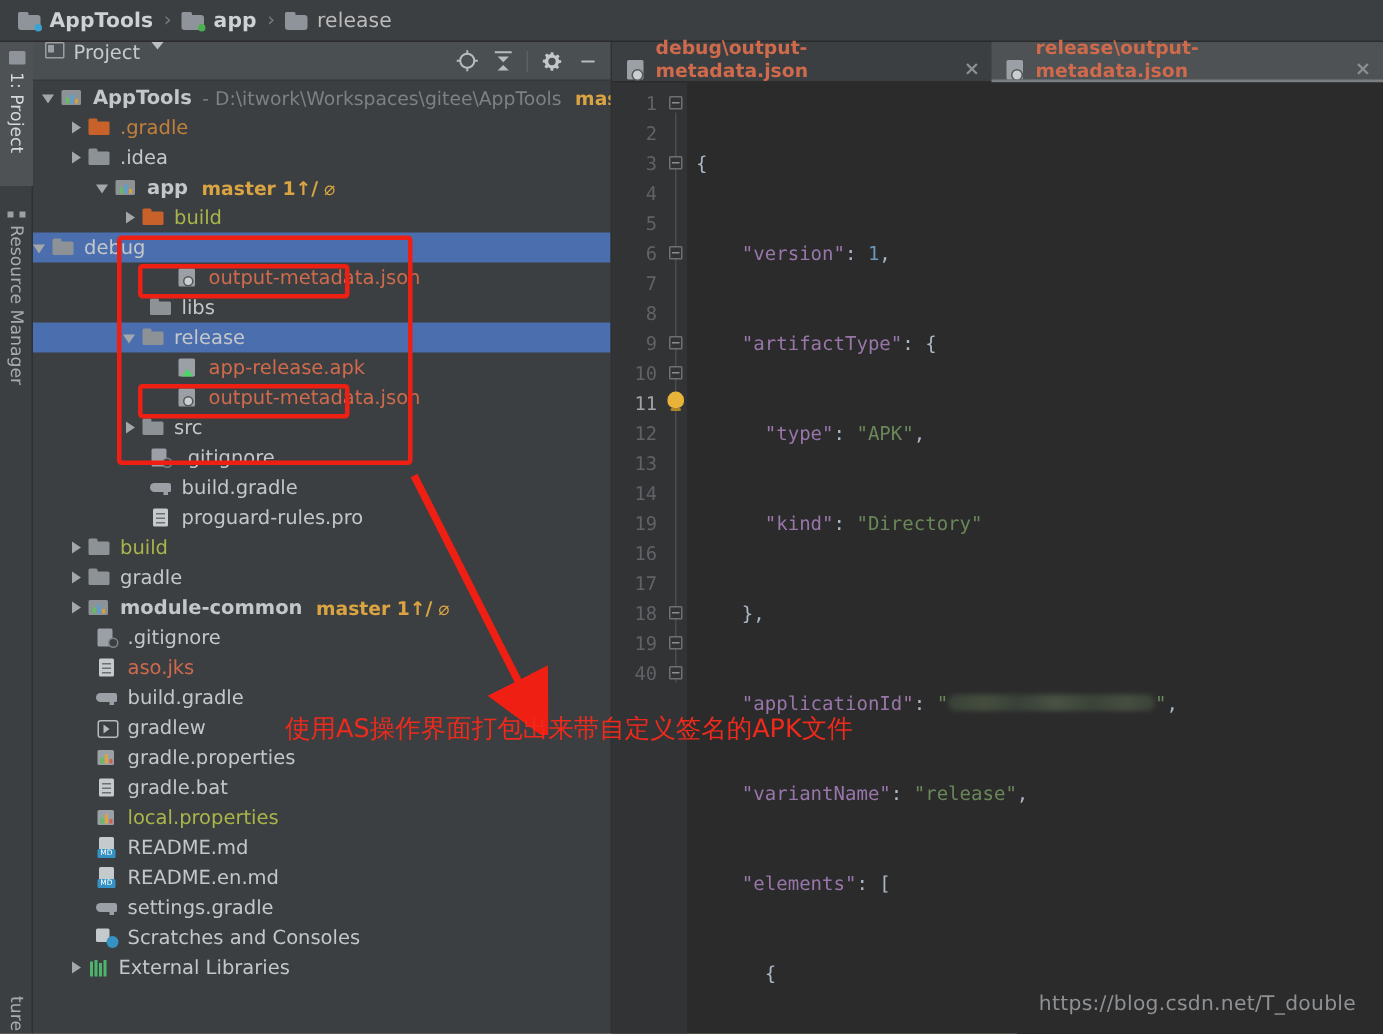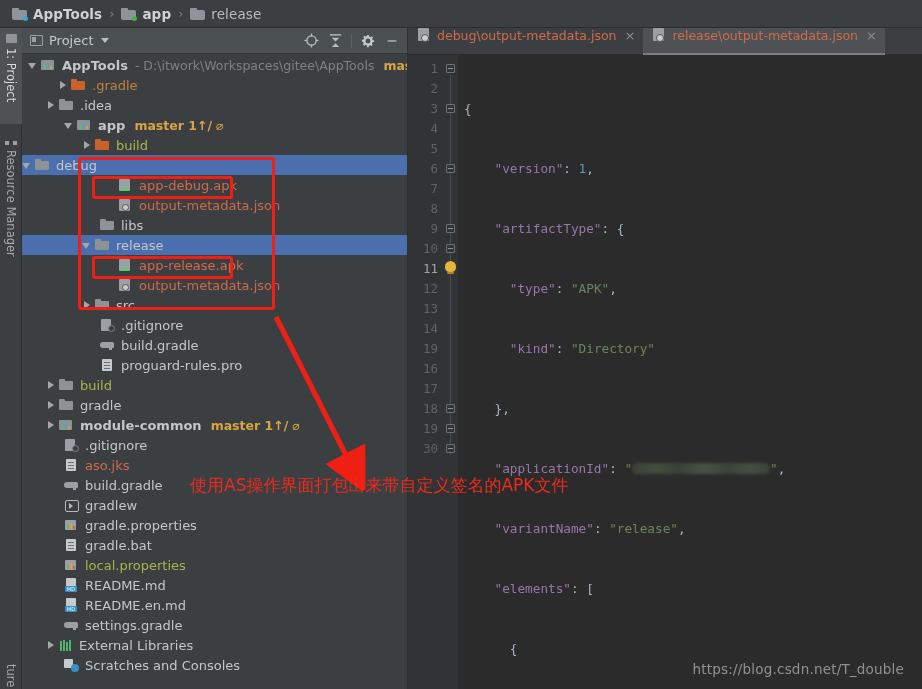--- a/index.html
+++ b/index.html
@@ -79,21 +79,21 @@
 
   
   .project-panel {
     position: absolute; left: 22px; top: 28px;
     width: 386px; height: 661px;
     background: #3c3f41;
     border-right: 1px solid #2e3133;
   }
   .panel-header {
     height: 26px; background: #4a4f52;
-    display: flex; align-items: center; padding: 0 4px 0 8px;
+    display: flex; padding: 0 4px 0 8px;
     border-bottom: 1px solid #35383a;
   }
   .panel-title {
     font-size: 13px; color: #c7cacc; margin-left: 6px;
   }
   .panel-win-ico {
     width: 13px; height: 11px; border: 1.4px solid #9aa0a6; border-radius: 1px;
     position: relative; flex: none;
   }
   .panel-win-ico::after{
@@ -196,22 +196,22 @@
   
   .editor-area {
     position: absolute; left: 408px; top: 28px; width: 514px; height: 661px;
     background: #2b2b2b;
   }
   .tab-bar {
     height: 27px; background: #3c3f41; display: flex; align-items: stretch;
     border-bottom: 1px solid #2b2b2b;
   }
   .etab {
-    display: flex; align-items: flex-start; padding: 0 8px 0 9px; gap: 6px;
-    font-size: 12.5px; color: #cf6a4c; position: relative;
+    display: flex; align-items: flex-end; padding: 0 8px 0 9px; gap: 6px;
+    font-size: 12.5px; color: #cf6a4c; position: relative; font-weight: bold;
   }
   .etab.active { background: #4e5254; }
   .etab.active::after {
     content:""; position:absolute; left:0; right:0; bottom:-1px; height:2px; background:#7a7f82;
   }
   .etab .tab-ico { width: 14px; height: 14px; position: relative; flex: none; }
   .etab .tab-ico::before{content:"";position:absolute;left:1px;top:0;width:11px;height:13px;background:#9aa0a6;border-radius:1px;}
   .etab .tab-ico .c{position:absolute;left:4px;bottom:0;width:8px;height:8px;border:1.4px solid #555;border-radius:50%;background:#c9ced1;}
   .etab .x { color: #8b8f92; font-size: 13px; margin-left: 2px; }
 
@@ -356,21 +356,21 @@
         <span class="ic module">
             <span class="bar1"></span>
             <span class="bar2"></span>
             <span class="bar3"></span>
           </span>
         <span class="lbl bold">AppTools</span>
         <span class="sub">- D:\itwork\Workspaces\gitee\AppTools</span>
         <span class="vcs">maste</span>
       </div>
 
-      <div class="row" style="padding-left:36px">
+      <div class="row" style="padding-left:24px">
         <span class="arrow closed"></span>
         <span class="ic folder-o"></span>
         <span class="lbl c-orange-txt">.gradle</span>
       </div>
 
       <div class="row" style="padding-left:24px">
         <span class="arrow closed"></span>
         <span class="ic folder"></span>
         <span class="lbl">.idea</span>
       </div>
@@ -392,26 +392,20 @@
         <span class="ic folder-o"></span>
         <span class="lbl c-yellow">build</span>
       </div>
 
       <div class="row selected" style="">
         <span class="arrow open"></span>
         <span class="ic folder"></span>
         <span class="lbl">debug</span>
       </div>
 
-      <div class="row" style="padding-left:96px">
-        <span class="ic apk">
-            <span class="tri"></span>
-          </span>
-        <span class="lbl c-redish">app-debug.apk</span>
-      </div>
 
       <div class="row" style="padding-left:96px">
         <span class="ic json">
             <span class="c"></span>
           </span>
         <span class="lbl c-redish">output-metadata.json</span>
       </div>
 
       <div class="row" style="padding-left:78px">
         <span class="ic folder"></span>
@@ -556,36 +550,36 @@
             <span class="tag">MD</span>
           </span>
         <span class="lbl">README.en.md</span>
       </div>
 
       <div class="row" style="padding-left:42px">
         <span class="ic gradle"></span>
         <span class="lbl">settings.gradle</span>
       </div>
 
+      <div class="row" style="padding-left:42px">
+        <span class="ic scratch">
+            <span class="clk"></span>
+          </span>
+        <span class="lbl">Scratches and Consoles</span>
+      </div>
+
       <div class="row" style="padding-left:24px">
         <span class="arrow closed"></span>
         <span class="ic extlib">
             <span class="s s1"></span>
             <span class="s s2"></span>
             <span class="s s3"></span>
             <span class="s s4"></span>
           </span>
         <span class="lbl">External Libraries</span>
-      </div>
-
-      <div class="row" style="padding-left:42px">
-        <span class="ic scratch">
-            <span class="clk"></span>
-          </span>
-        <span class="lbl">Scratches and Consoles</span>
       </div>
 
     </div>
   </div>
 
   <div class="editor-area">
     <div class="tab-bar">
       <div class="etab">
         <span class="tab-ico">
             <span class="c"></span>
@@ -616,21 +610,21 @@
         <div class="gln">10</div>
         <div class="gln cur">11</div>
         <div class="gln">12</div>
         <div class="gln">13</div>
         <div class="gln">14</div>
         <div class="gln">19</div>
         <div class="gln">16</div>
         <div class="gln">17</div>
         <div class="gln">18</div>
         <div class="gln">19</div>
-        <div class="gln">30</div>
+        <div class="gln">40</div>
       </div>
 
       <div class="fold-col">
         <span class="fold" style="top:9px"></span>
         <span class="fold-line" style="top:20px;height:380px"></span>
         <span class="fold" style="top:49px"></span>
         <span class="fold" style="top:109px"></span>
         <span class="fold" style="top:169px"></span>
         <span class="fold" style="top:189px"></span>
         <span class="bulb" style="top:206px"></span>

